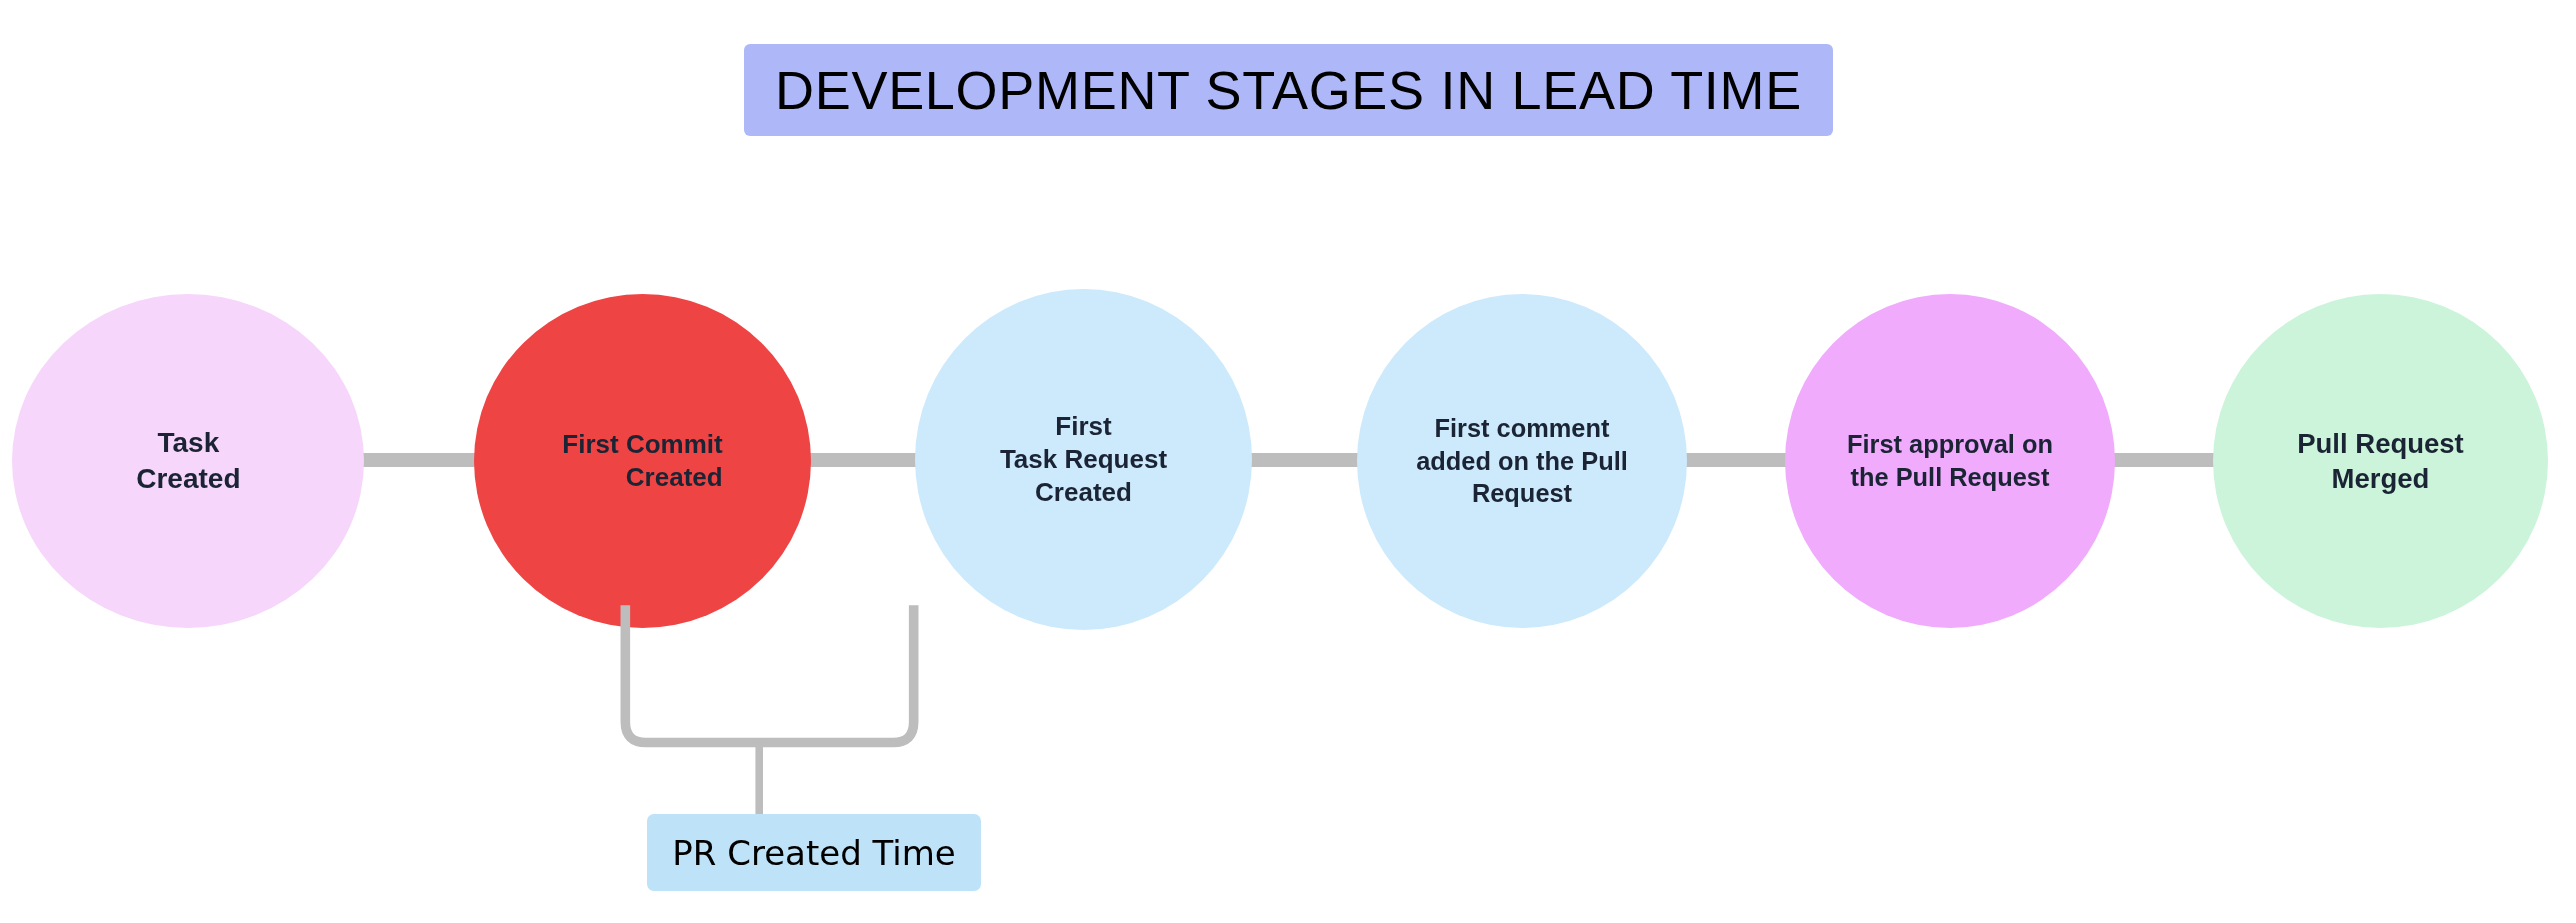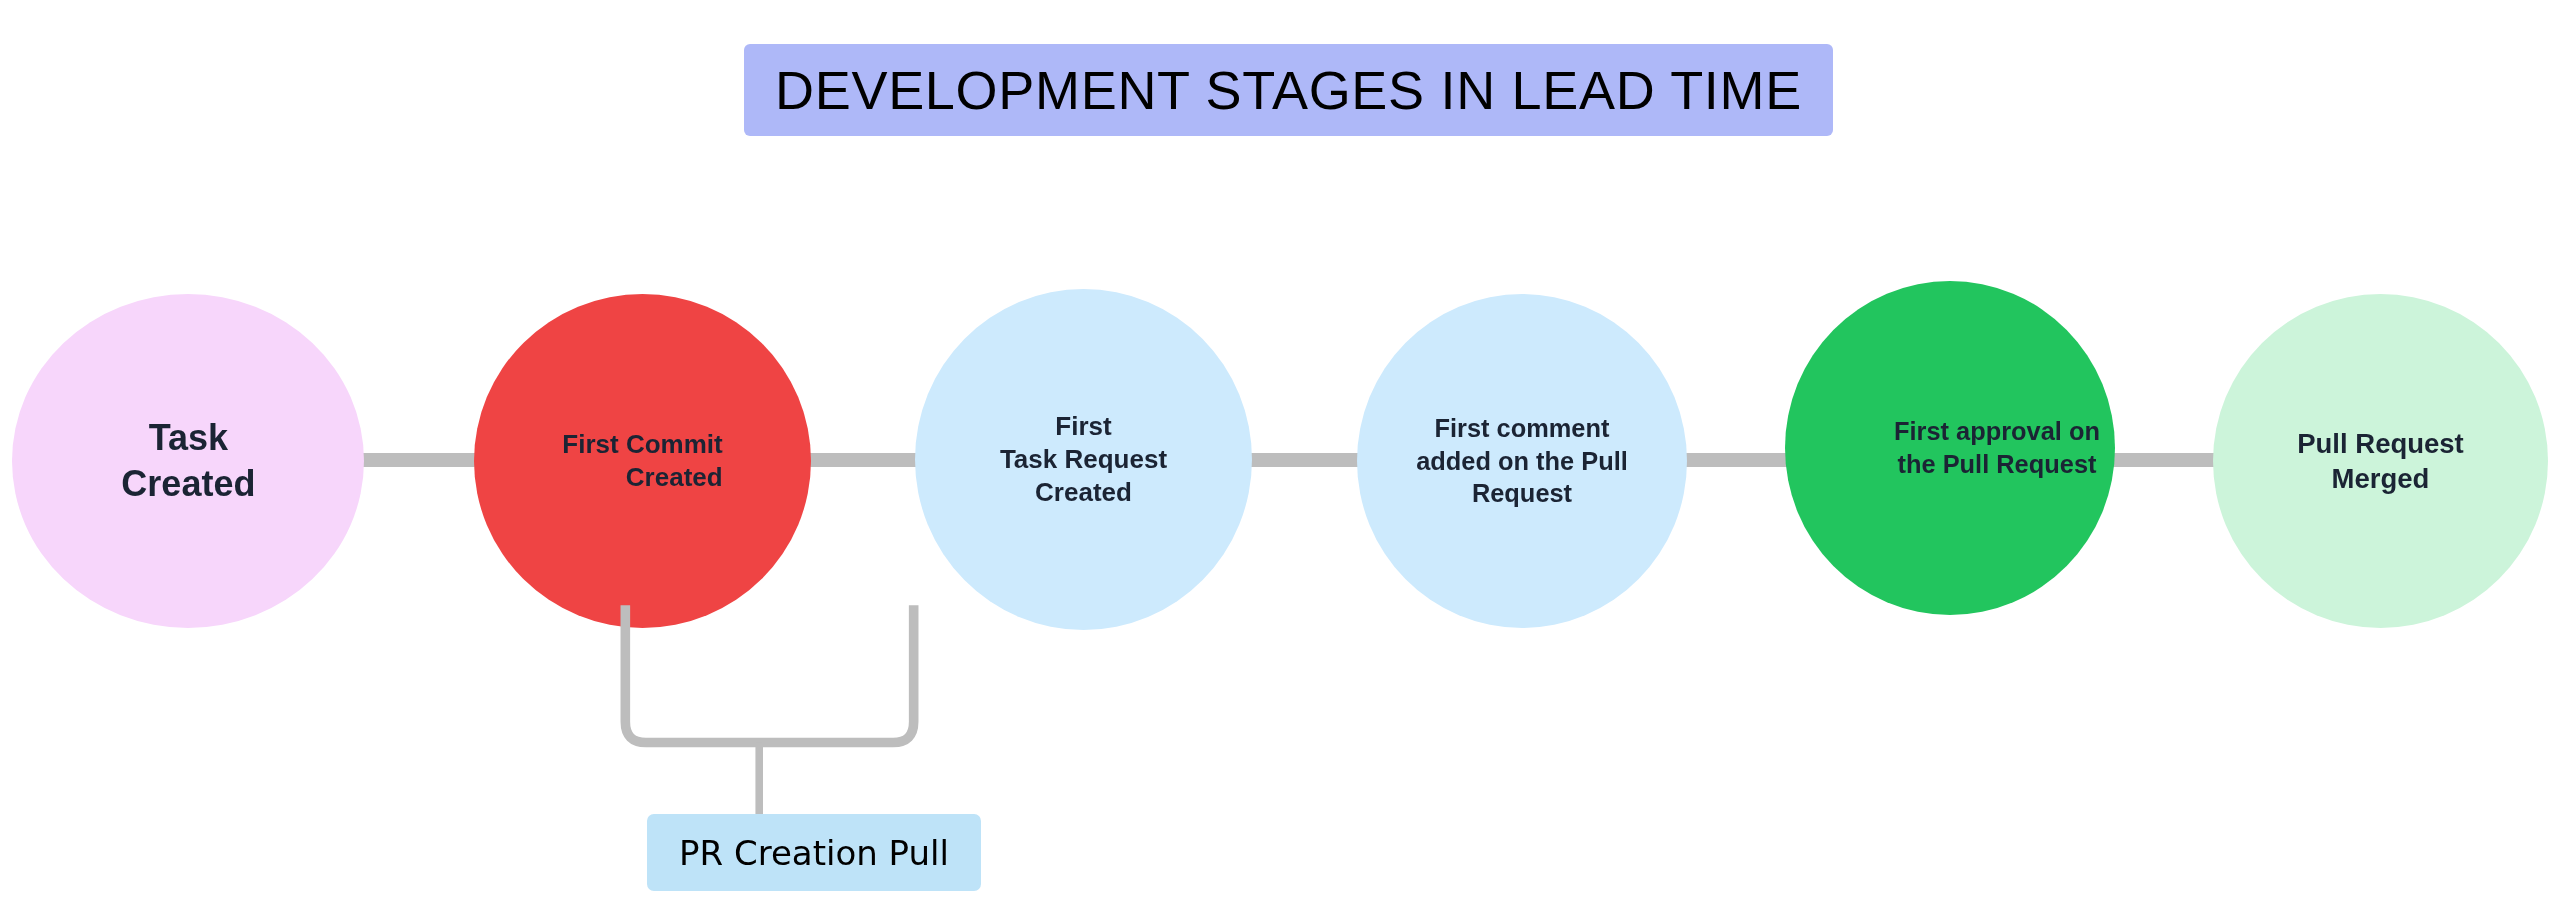--- a/index.html
+++ b/index.html
@@ -64,32 +64,32 @@
     font-family: "Liberation Sans", sans-serif;
     font-weight: bold;
     color: #1b2434;
     line-height: 1.28;
     padding: 0 15px;
     white-space: pre-line;
   }
 
   
   #node-0 { left: 12.4px;   top: 294px; width: 352px; height: 334px; background: #f7d6fb; }
-  #node-0 .node-label { font-size: 36px; }
+  #node-0 .node-label { font-size: 28px; }
 
   #node-1 { left: 474px;  top: 294px; width: 337px; height: 334px; background: #ef4444; text-align: right; }
   #node-1 .node-label { font-size: 26px; }
 
   #node-2 { left: 915px; top: 289px; width: 337px; height: 341px; background: #cdeafd; }
   #node-2 .node-label { font-size: 26px; }
 
   #node-3 { left: 1357px; top: 294px; width: 330px; height: 334px; background: #cdeafd; }
   #node-3 .node-label { font-size: 25.4px; }
 
-  #node-4 { left: 1785px; top: 281px; width: 330px; height: 334px; background: #22c55e; justify-content: flex-end; }
+  #node-4 { left: 1785px; top: 294px; width: 330px; height: 334px; background: #f0abfc; }
   #node-4 .node-label { font-size: 25.4px; }
 
   #node-5 { left: 2213px; top: 294px; width: 335px; height: 334px; background: #ccf4da; }
   #node-5 .node-label { font-size: 27.5px; }
 
   
   .bracket-svg {
     position: absolute;
     left: 591px;
     top: 605px;
@@ -167,17 +167,17 @@
     <span class="node-label">Pull Request
 Merged</span>
   </div>
 
   <svg class="bracket-svg" viewBox="0 0 520 320">
     <path d="M 50 0 L 50 170 Q 50 200 80 200 L 440 200 Q 470 200 470 170 L 470 0" fill="none" stroke="#bdbdbd" stroke-width="14" stroke-linecap="butt"></path>
     <path d="M 245 200 L 245 320" fill="none" stroke="#bdbdbd" stroke-width="11" stroke-linecap="butt"></path>
   </svg>
 
   <div class="annot-label">
-    <span class="annot-text">PR Creation Pull</span>
+    <span class="annot-text">PR Created Time</span>
   </div>
 
 </div>
 
 
 </body></html>

